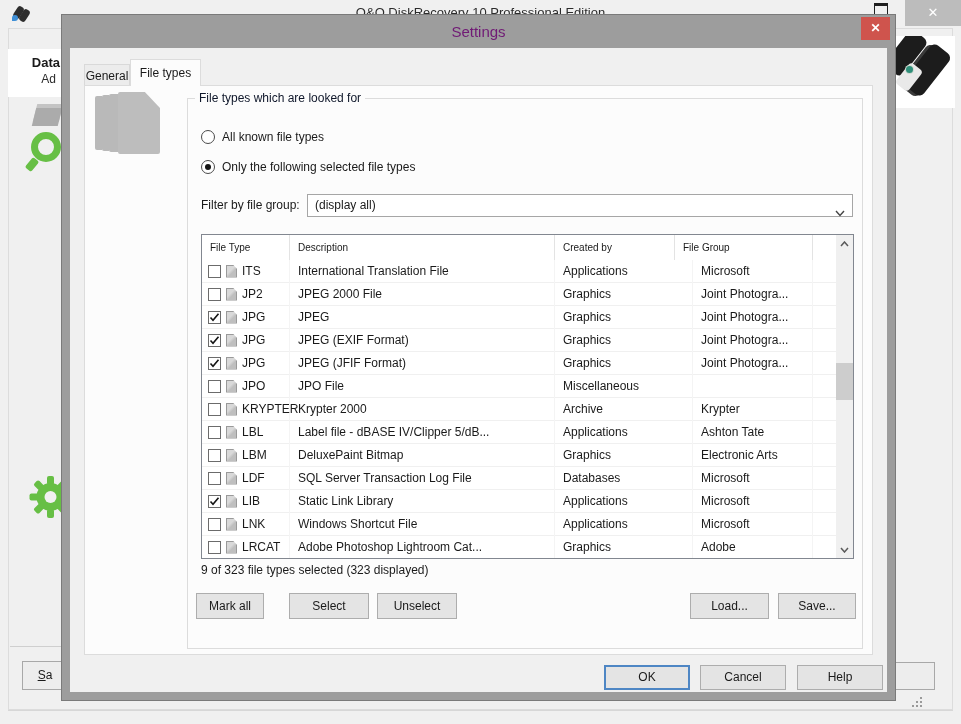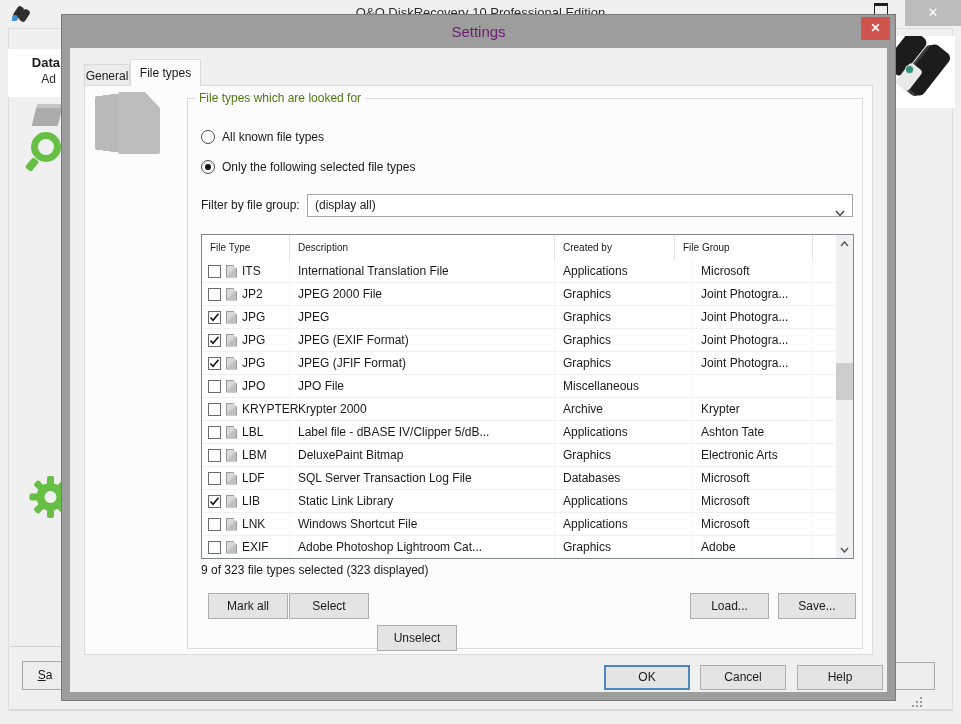--- a/index.html
+++ b/index.html
@@ -76,21 +76,21 @@
                     clip-path:polygon(0 0, 64% 0, 100% 26%, 100% 100%, 0 100%);
                     box-shadow:0 0 0 2px #fcfcfc; }
   .stack-icon .p1 { left:0;  top:4px; width:30px; height:54px; }
   .stack-icon .p2 { left:7px; top:3px; width:32px; height:56px; }
   .stack-icon .p3 { left:14px; top:2px; width:34px; height:58px; }
   .stack-icon .p4 { left:23px; top:0; width:42px; height:62px; background:#bdbdbd; }
 
   .groupbox { position:absolute; left:102px; top:12px; width:676px; height:551px;
               border:1px solid #dcdcdc; }
   .gb-legend { position:absolute; left:7px; top:-8px; background:#fcfcfc; padding:0 4px;
-               font-size:12px; color:#4d7c0f; }
+               font-size:12px; color:#0f172a; }
 
   .radio-row { position:absolute; left:13px; height:16px; display:flex; align-items:center; gap:7px; }
   .radio { width:14px; height:14px; border:1px solid #4a4a4a; border-radius:50%; background:#fff;
            position:relative; flex:none; }
   .radio.selected::after { content:""; position:absolute; left:3px; top:3px; width:6px; height:6px;
                            border-radius:50%; background:#141414; }
   .filter-label { position:absolute; left:13px; top:99px; font-size:12px; }
   .combo { position:absolute; left:119px; top:95px; width:546px; height:23px; background:#ffffff;
            border:1px solid #a6a6a6; line-height:21px; padding-left:7px; font-size:12px; }
   .combo .chev { position:absolute; right:7px; top:8px; }
@@ -388,21 +388,21 @@
                 </div>
                 <div class="td c-desc">Windows Shortcut File</div>
                 <div class="td c-group">Applications</div>
                 <div class="td c-created">Microsoft</div>
                 <div class="td c-fill"></div>
               </div>
               <div class="trow">
                 <div class="td c-type">
                   <span class="cb"></span>
                   <span class="page-ic"></span>
-                  <span class="type-label">EXIF</span>
+                  <span class="type-label">LRCAT</span>
                 </div>
                 <div class="td c-desc">Adobe Photoshop Lightroom Cat...</div>
                 <div class="td c-group">Graphics</div>
                 <div class="td c-created">Adobe</div>
                 <div class="td c-fill"></div>
               </div>
             </div>
           <div class="vscroll">
             <div class="vs-up">
               <svg width="9" height="6" viewBox="0 0 9 6">
@@ -414,23 +414,23 @@
               <svg width="9" height="6" viewBox="0 0 9 6">
                   <path d="M1 1 L4.5 5 L8 1" stroke="#5a5a5a" stroke-width="1.5" fill="none"></path>
                 </svg>
             </div>
           </div>
         </div>
 
         <div class="status-line">9 of 323 file types selected (323 displayed)</div>
 
         <div id="action-btns">
-            <div class="btn" style="left: 20px; top: 494px; width: 80px;">Mark all</div>
+            <div class="btn" style="left: 8px; top: 494px; width: 68px;">Mark all</div>
             <div class="btn" style="left: 101px; top: 494px; width: 80px;">Select</div>
-            <div class="btn" style="left: 189px; top: 494px; width: 80px; margin-top: 32px;">Unselect</div>
+            <div class="btn" style="left: 189px; top: 494px; width: 80px;">Unselect</div>
           </div>
         <div id="file-btns">
             <div class="btn" style="left: 502px; top: 494px; width: 79px;">Load...</div>
             <div class="btn" style="left: 590px; top: 494px; width: 78px;">Save...</div>
           </div>
       </div>
     </div>
 
     <div id="bottom-btns">
         <div class="dlg-bottom-btn default" style="left: 534px; top: 617px;">OK</div>

